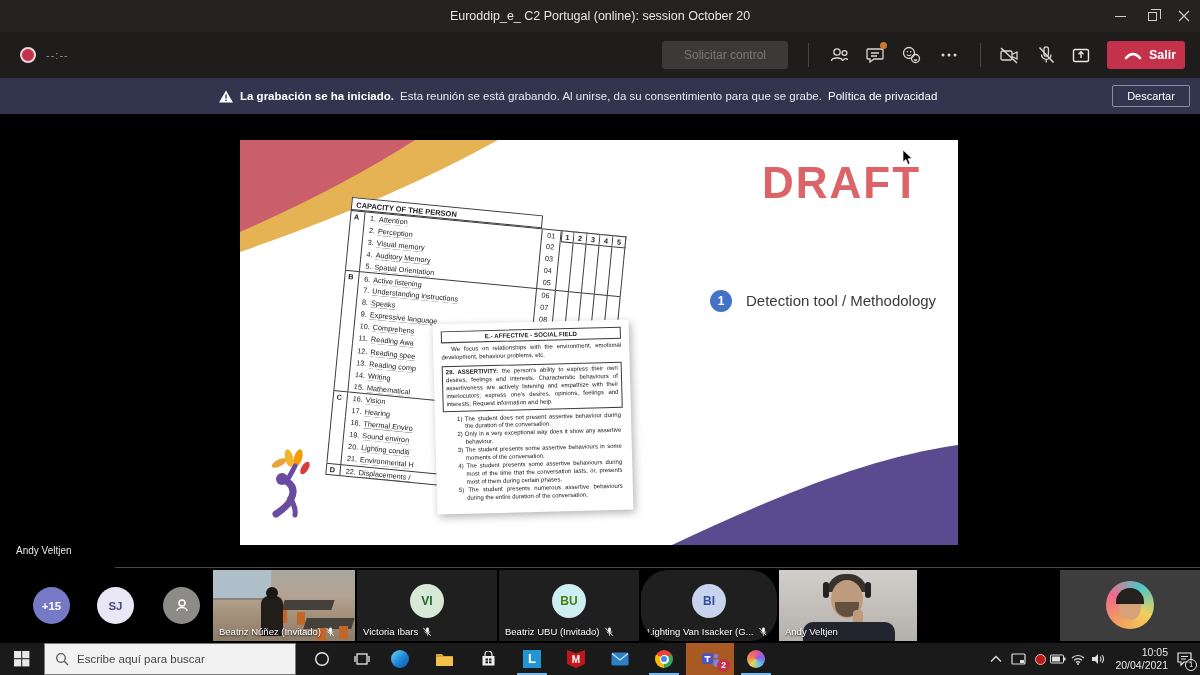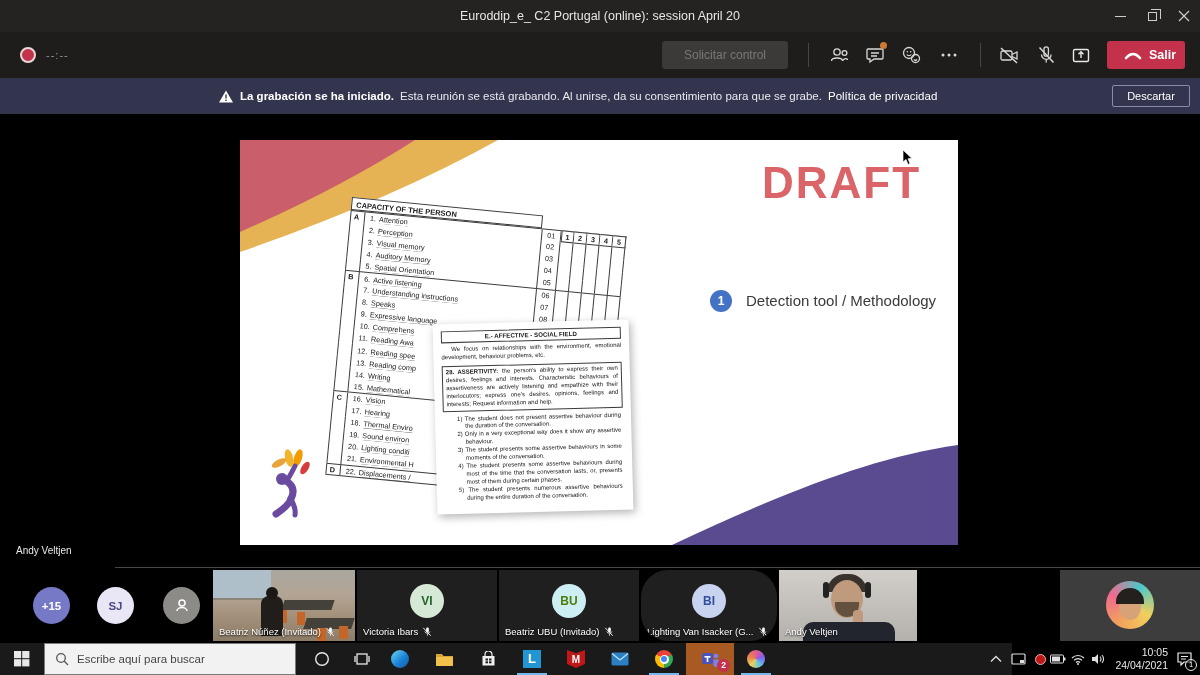--- a/index.html
+++ b/index.html
@@ -133,21 +133,21 @@
   .io-mon { position:absolute; left:112px; top:28px; width:18px; height:26px; background:#1f2024; border-radius:2px; }
 
   
   .self-bg { position:absolute; inset:0; background:#3d3d3d; }
   .self-pic { position:absolute; left:50%; top:11px; transform:translateX(-50%); width:48px; height:48px;
     border-radius:50%; background:conic-gradient(from 210deg,#f2a25c,#ef6a8e,#4cc8c8,#f2cf5c,#f2a25c); overflow:hidden; }
   .self-hair { position:absolute; left:10px; top:7px; width:28px; height:16px; border-radius:14px 14px 0 0; background:#23201e; }
   .self-face { position:absolute; left:13px; top:13px; width:22px; height:26px; border-radius:50%; background:#d7a278; }
 
   
-  .taskbar { position:absolute; left:0; top:643px; width:1012px; height:32px; background:#1a1a1a; }
+  .taskbar { position:absolute; left:0; top:643px; width:1200px; height:32px; background:#1a1a1a; }
   .tb-start { position:absolute; left:0; top:0; width:44px; height:32px; display:flex; align-items:center; justify-content:center; }
   .tb-search { position:absolute; left:44px; top:0; width:252px; height:32px; background:#f2f2f2;
     border:1px solid #7a7a7a; display:flex; align-items:center; gap:8px; padding-left:10px; }
   .tb-search input { border:none; outline:none; background:transparent; font-size:11.5px; color:#333;
     font-family:"Liberation Sans",sans-serif; width:200px; }
   .tb-search input::placeholder { color:#444; }
   .tb-cell { position:absolute; top:0; width:44px; height:32px; display:flex; align-items:center; justify-content:center; }
   .app-underline { position:absolute; bottom:0; left:7px; width:30px; height:2px; background:#76b9ed; }
   .teams-cell { background:#a85a22; }
   .teams-badge { position:absolute; right:4px; bottom:3px; width:13px; height:13px; border-radius:50%;
@@ -158,21 +158,21 @@
   .tb-notif { position:absolute; left:1170px; top:0; width:28px; height:32px; display:flex; align-items:center; justify-content:center; }
   .notif-badge { position:absolute; right:1px; bottom:4px; width:12px; height:12px; border:1px solid #e8e8e8;
     border-radius:50%; color:#fff; font-size:7.5px; text-align:center; line-height:10px; background:rgba(0,0,0,.4); }
 
   .icon-stroke { stroke:#d8d8d8; fill:none; stroke-width:1.3; }
 </style>
 </head>
 <body>
 
 <div class="titlebar">
-  <div class="win-title">Euroddip_e_ C2 Portugal (online): session April 20</div>
+  <div class="win-title">Euroddip_e_ C2 Portugal (online): session October 20</div>
   <div class="win-controls">
     <div class="win-btn">
         <div class="min-glyph"></div>
       </div>
     <div class="win-btn">
         <div class="restore-glyph"></div>
       </div>
     <div class="win-btn">
       <svg width="12" height="12" viewBox="0 0 12 12">
           <path d="M1,1 L11,11 M11,1 L1,11" stroke="#cfcdcb" stroke-width="1.2"></path>
@@ -774,21 +774,21 @@
       </svg>
   </div>
   <div class="tray-icon" style="left:1088px">
     <svg width="14" height="12" viewBox="0 0 14 12">
         <path d="M1,4 h3 l3,-3 v10 l-3,-3 h-3 z" fill="#e0e0e0"></path>
         <path d="M9,3.5 a4,4 0 0 1 0,5 M11,2 a6.5,6.5 0 0 1 0,8" fill="none" stroke="#e0e0e0" stroke-width="1.1"></path>
       </svg>
   </div>
   <div class="tb-clock">
     <div>10:05</div>
-    <div>24/04/2021</div>
+    <div>20/04/2021</div>
   </div>
   <div class="tb-notif">
     <svg width="17" height="16" viewBox="0 0 17 16">
         <path d="M2,2 h13 v9 h-7 l-3,3 v-3 h-3 z" fill="none" stroke="#e8e8e8" stroke-width="1.2"></path>
         <path d="M5,5.5 h7 M5,8 h5" stroke="#e8e8e8" stroke-width="1.1"></path>
       </svg>
     <div class="notif-badge">1</div>
   </div>
 </div>
 

